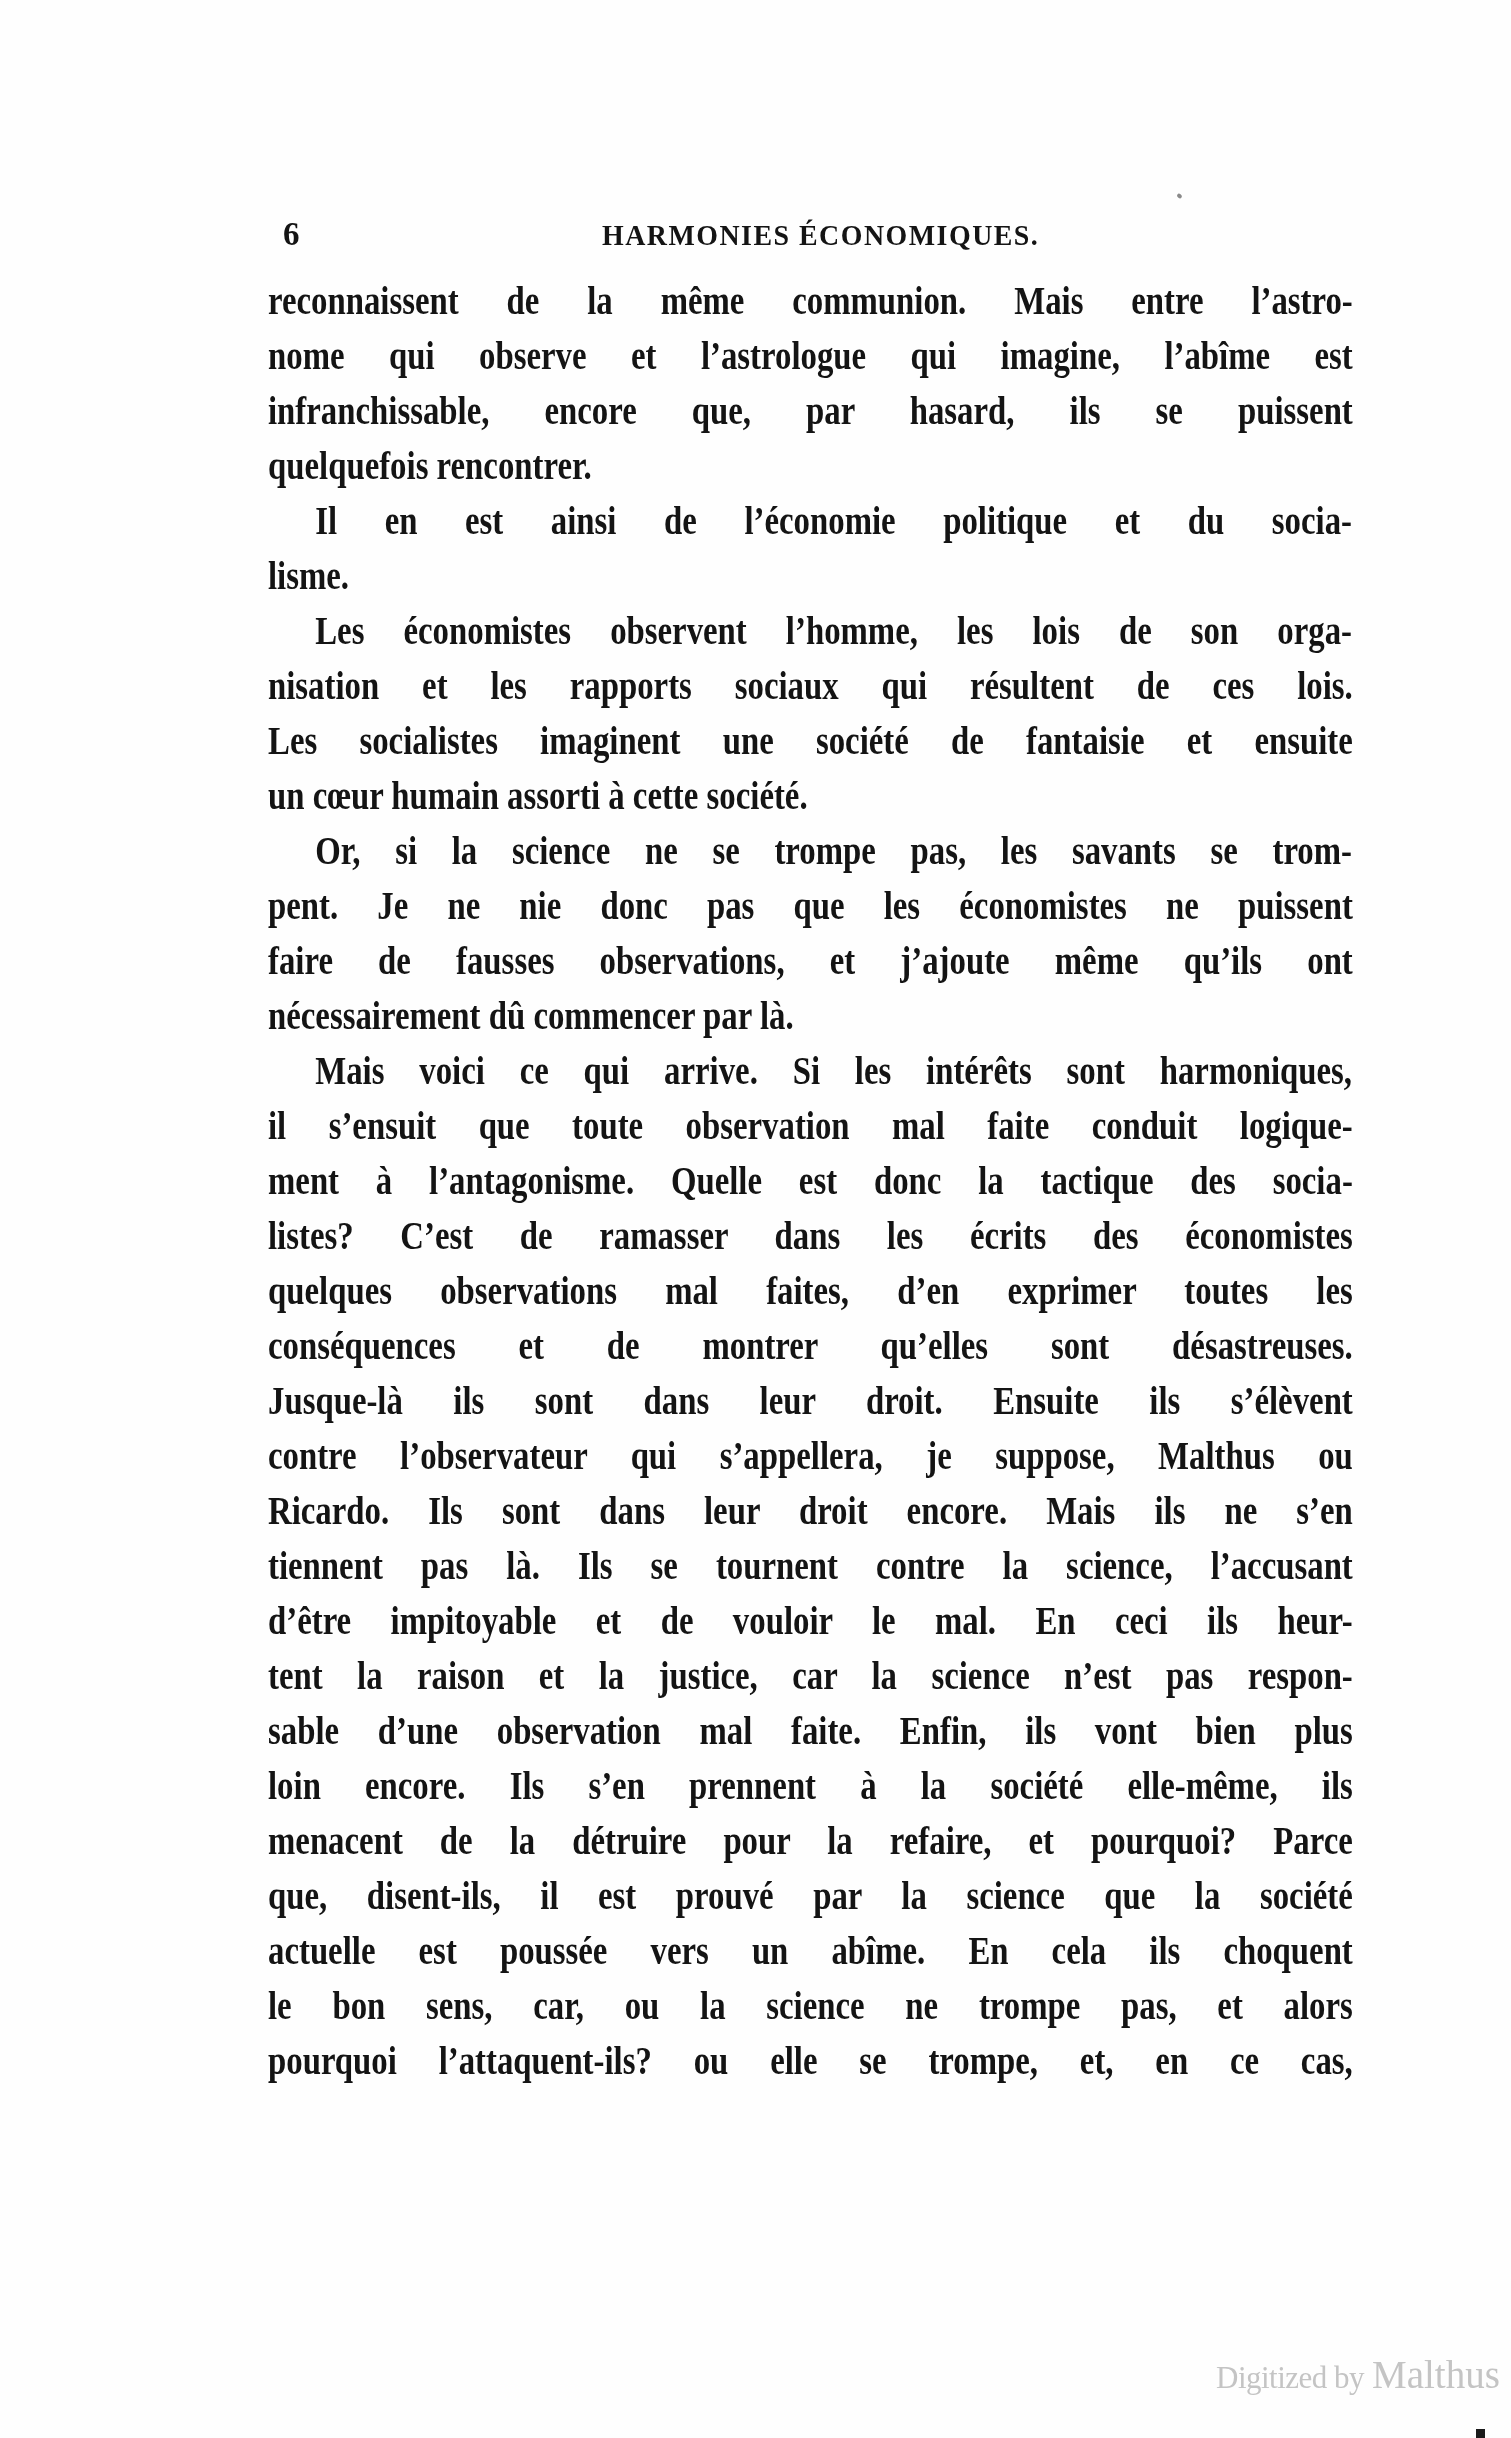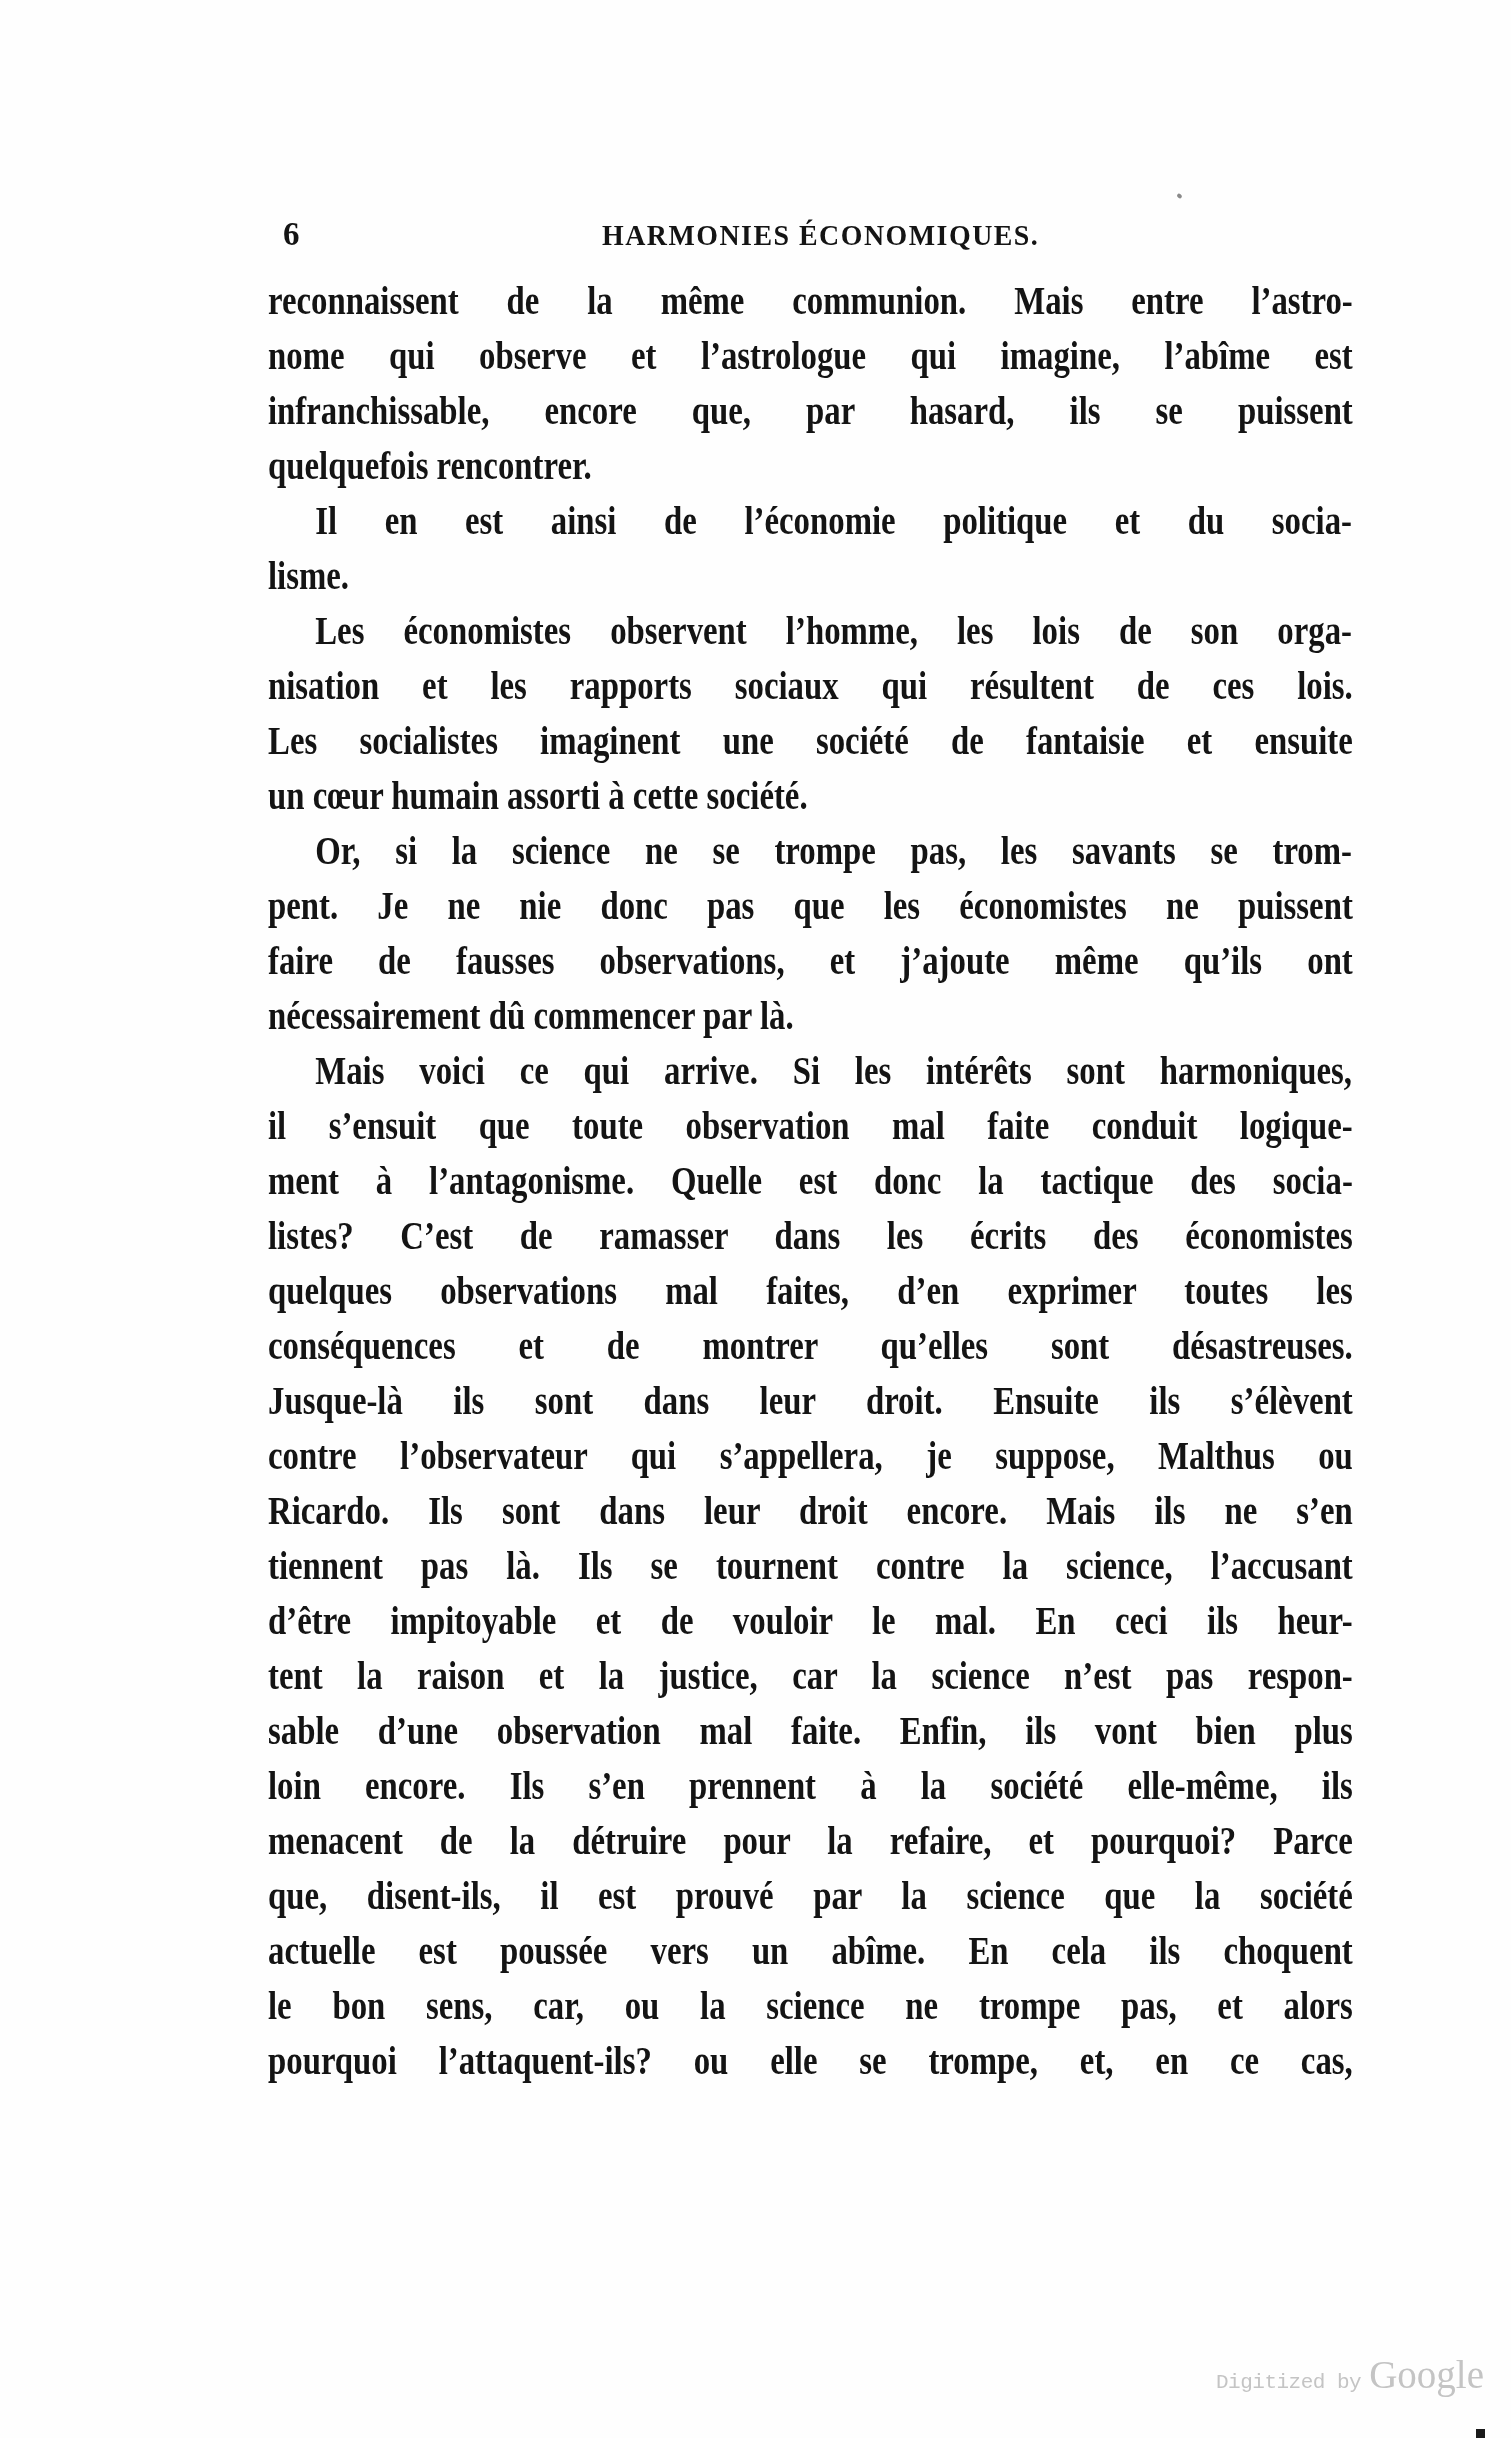--- a/index.html
+++ b/index.html
@@ -86,22 +86,22 @@
     text-align-last: left;
   }
   .watermark {
     position: absolute;
     left: 1216px;
     top: 2352px;
     color: #c4c4c4;
     white-space: nowrap;
   }
   .watermark .wm-small {
-    font-family: Liberation Mono, monospace;
-    font-size: 21px;
+    font-family: Liberation Serif, serif;
+    font-size: 31px;
     letter-spacing: -0.5px;
   }
   .watermark .wm-brand {
     font-family: "Liberation Serif", serif;
     font-size: 39px;
     margin-left: 3.9px;
   }
   .corner-mark {
     position: absolute;
     left: 1476px;
@@ -153,18 +153,18 @@
     <span class="line">loin encore. Ils s’en prennent à la société elle-même, ils</span>
     <span class="line">menacent de la détruire pour la refaire, et pourquoi? Parce</span>
     <span class="line">que, disent-ils, il est prouvé par la science que la société</span>
     <span class="line">actuelle est poussée vers un abîme. En cela ils choquent</span>
     <span class="line">le bon sens, car, ou la science ne trompe pas, et alors</span>
     <span class="line">pourquoi l’attaquent-ils? ou elle se trompe, et, en ce cas,</span>
   </div>
 
   <div class="watermark">
     <span class="wm-small">Digitized by</span>
-    <span class="wm-brand">Google</span>
+    <span class="wm-brand">Malthus</span>
   </div>
 
   <div class="corner-mark"></div>
 </div>
 
 
 </body></html>

